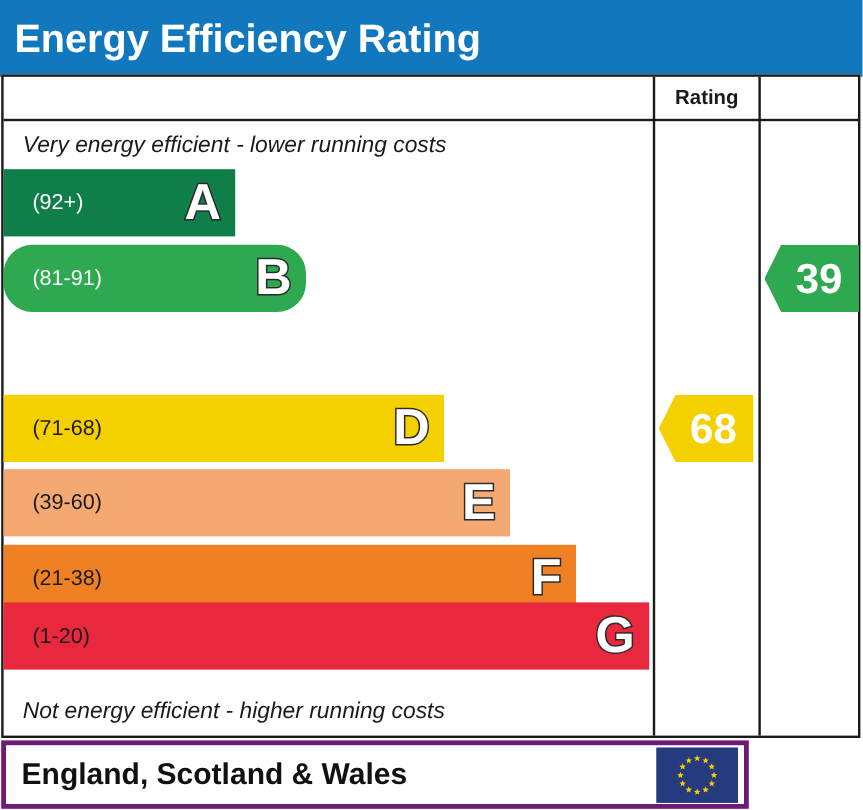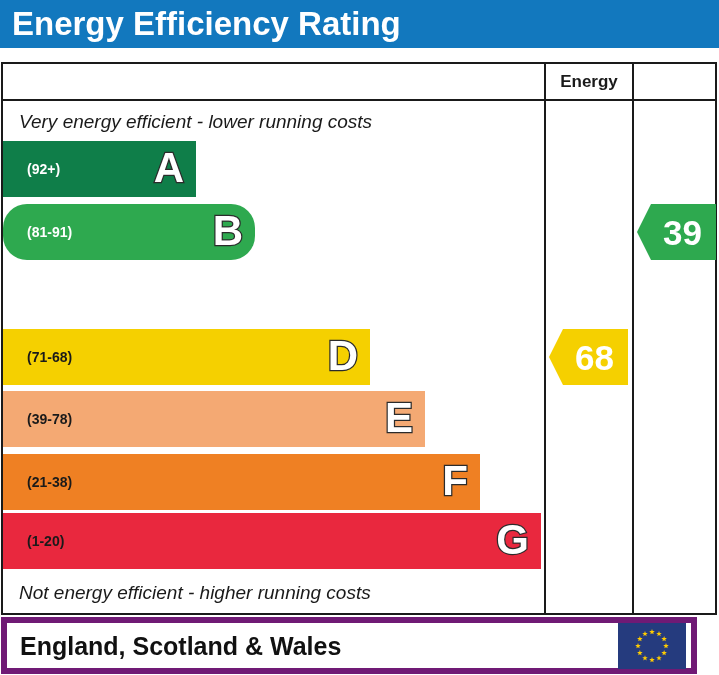--- a/index.html
+++ b/index.html
@@ -20,21 +20,21 @@
     background: #ffffff;
     overflow: hidden;
   }
 
   
   .title-bar {
     position: absolute;
     left: 0;
     top: 0;
     width: 719px;
-    height: 48px;
+    height: 64px;
     background: #1278BE;
     box-sizing: border-box;
   }
   .title-bar .title-text {
     position: absolute;
     left: 12px;
     top: 50%;
     transform: translateY(-50%);
     color: #ffffff;
     font-size: 33px;
@@ -114,22 +114,22 @@
     position: absolute;
     left: 0;
     height: 56px;
     box-sizing: border-box;
   }
   .band .range {
     position: absolute;
     left: 24px;
     top: 50%;
     transform: translateY(-50%);
-    font-size: 14px;
-    font-weight: bold;
+    font-size: 18px;
+    font-weight: normal;
     white-space: nowrap;
   }
   .band .letter {
     position: absolute;
     right: 12px;
     top: 50%;
     transform: translateY(-52%);
     font-size: 42px;
     font-weight: bold;
     line-height: 1;
@@ -157,23 +157,23 @@
     font-weight: bold;
     line-height: 1;
     padding-left: 12px;
   }
 
   
   .footer {
     position: absolute;
     left: 1px;
     top: 617px;
-    width: 696px;
+    width: 623px;
     height: 57px;
-    border: 6px solid #701a75;
+    border: 4px solid #701a75;
     box-sizing: border-box;
     background: #ffffff;
   }
   .footer .region {
     position: absolute;
     left: 13px;
     top: 50%;
     transform: translateY(-50%);
     font-size: 25px;
     font-weight: bold;
@@ -209,47 +209,47 @@
 
   <div class="title-bar">
     <div class="title-text">Energy Efficiency Rating</div>
   </div>
 
   <div class="table-frame">
     <div class="head-sep"></div>
     <div class="col-sep c1"></div>
     <div class="col-sep c2"></div>
 
-    <div class="col-head current">Energy</div>
+    <div class="col-head current">Rating</div>
 
     <div class="chart-col">
       <div class="caption top">Very energy efficient - lower running costs</div>
       <div class="caption bottom">Not energy efficient - higher running costs</div>
 
       <div class="band light" id="band-0" style="background: rgb(15, 126, 73); width: 193px; top: 40px;">
         <span class="range">(92+)</span>
         <span class="letter">A</span>
       </div>
       <div class="band light" id="band-1" style="background: rgb(46, 169, 79); width: 252px; top: 103px; border-radius: 24px;">
         <span class="range">(81-91)</span>
         <span class="letter">B</span>
       </div>
       <div class="band dark" id="band-3" style="background: rgb(245, 208, 0); width: 367px; top: 228px;">
         <span class="range">(71-68)</span>
         <span class="letter">D</span>
       </div>
       <div class="band dark" id="band-4" style="background: rgb(244, 169, 115); width: 422px; top: 290px;">
-        <span class="range">(39-78)</span>
+        <span class="range">(39-60)</span>
         <span class="letter">E</span>
       </div>
       <div class="band dark" id="band-5" style="background: rgb(239, 128, 35); width: 477px; top: 353px;">
         <span class="range">(21-38)</span>
         <span class="letter">F</span>
       </div>
-      <div class="band dark" id="band-6" style="background: rgb(233, 40, 62); width: 538px; top: 412px;">
+      <div class="band dark" id="band-6" style="background: rgb(233, 40, 62); width: 538px; top: 401px;">
         <span class="range">(1-20)</span>
         <span class="letter">G</span>
       </div>
     </div>
 
     <div class="rating-arrow" id="arrow-current" style="background: rgb(245, 208, 0); left: 546px; width: 79px; top: 265px;">
       <span class="val">68</span>
     </div>
 
     <div class="rating-arrow" id="arrow-potential" style="background: rgb(46, 169, 79); left: 634px; width: 79px; top: 140px;">

